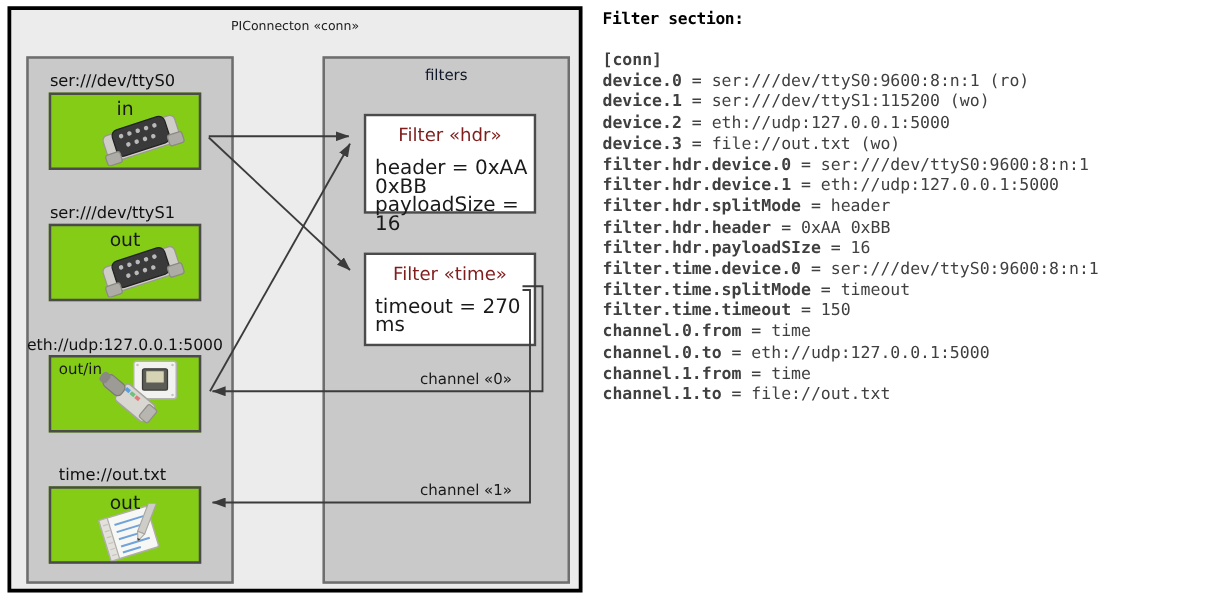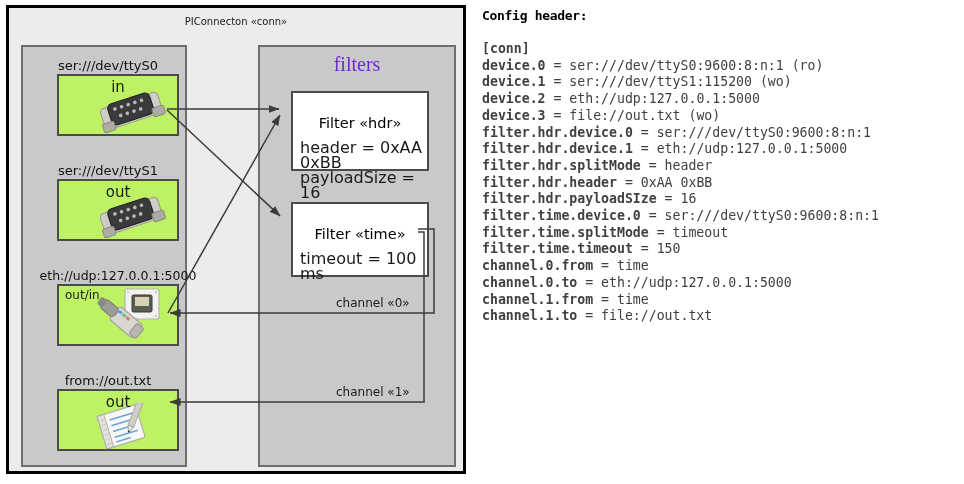--- a/index.html
+++ b/index.html
@@ -11,44 +11,44 @@
   #outer-box{position:absolute;left:6px;top:5px;width:460px;height:469px;
              background:#ececec;border:3px solid #000;box-sizing:border-box;}
   #component-title{position:absolute;left:0;top:8px;width:100%;text-align:center;
              font-size:10px;color:#1a1a1a;}
 
   
   .panel{position:absolute;background:#c9c9c9;border:2px solid #6e6e6e;box-sizing:border-box;}
   #devices-panel{left:12px;top:37px;width:166px;height:422px;}
   #filters-panel{left:249px;top:37px;width:198px;height:422px;}
   #filters-title{position:absolute;left:0;top:6px;width:100%;text-align:center;
-             font-size:20px;color:#6d28d9;font-family:Liberation Serif, serif;}
-
-  
-  .device{position:absolute;left:34px;width:102px;}
+             font-size:12px;color:#0f172a;}
+
+  
+  .device{position:absolute;left:16px;width:102px;}
   .device-label{font-size:13px;color:#111;text-align:center;white-space:nowrap;
              line-height:16px;}
   .device-label.wide{margin-left:-22px;width:166px;text-align:center;font-size:12.5px;}
-  .device-box{position:relative;width:122px;height:62px;background:#bef264;
+  .device-box{position:relative;width:122px;height:62px;background:#84cc16;
              border:2px solid #4b4b4b;box-sizing:border-box;overflow:hidden;}
   .device-io{position:absolute;top:2px;left:0;width:100%;text-align:center;
              font-size:15px;color:#1a1a1a;z-index:3;}
   .device-io.left{text-align:left;left:6px;width:auto;font-size:12px;}
 
   
   .icon-wrap{position:absolute;bottom:1px;right:10px;width:72px;height:46px;}
   .icon-wrap.eth{bottom:0px;right:6px;width:80px;height:56px;}
   .icon-wrap.file{bottom:0px;right:22px;width:62px;height:46px;}
 
   
   .filter-box{position:absolute;background:#fff;border:2px solid #4b4b4b;
              box-sizing:border-box;}
   #filter-hdr{left:31px;top:44px;width:138px;height:80px;}
   #filter-time{left:31px;top:155px;width:138px;height:75px;}
-  .filter-title{text-align:center;font-size:14.5px;color:#000000;margin-top:22px;}
+  .filter-title{text-align:center;font-size:14.5px;color:#7f1d1d;margin-top:8px;}
   .filter-props{margin:9px 0 0 7px;font-size:16px;color:#1a1a1a;line-height:15px;}
 
   
   .channel-label{position:absolute;font-size:12px;color:#1a1a1a;white-space:nowrap;}
   #channel0-label{left:327px;top:288px;}
   #channel1-label{left:327px;top:377px;}
 
   
   #connectors{position:absolute;left:0;top:0;width:964px;height:484px;
               pointer-events:none;}
@@ -149,21 +149,21 @@
               <rect x="32" y="28" width="4" height="3" fill="#e07b7b"></rect>
               <rect x="4" y="28" width="18" height="11" rx="4" fill="#9d9b96" stroke="#7d7b76" stroke-width="1"></rect>
               <rect x="0" y="29" width="7" height="9" rx="3" fill="#8a8883"></rect>
             </g>
           </svg>
         </span>
       </div>
     </div>
 
     <div class="device" style="top:326px;">
-      <div class="device-label">from://out.txt</div>
+      <div class="device-label">time://out.txt</div>
       <div class="device-box">
         <span class="device-io">out</span>
         <span class="icon-wrap file">
           <svg viewBox="0 0 62 46" width="62" height="46">
             <g transform="rotate(-17 31 23)">
               <rect x="8" y="6" width="40" height="34" rx="2" fill="#f7f7f5" stroke="#b0aea8" stroke-width="1.2"></rect>
               <rect x="8" y="6" width="7" height="34" fill="#e3e1db" stroke="#b0aea8" stroke-width="1"></rect>
               <g stroke="#c7c5bf" stroke-width="1">
                 <line x1="10" y1="11" x2="14" y2="11"></line>
                   <line x1="10" y1="16" x2="14" y2="16"></line>
@@ -199,21 +199,21 @@
       <div class="filter-title">Filter «hdr»</div>
       <div class="filter-props">
         <div>header = 0xAA 0xBB</div>
         <div>payloadSize = 16</div>
       </div>
     </div>
 
     <div class="filter-box" id="filter-time">
       <div class="filter-title">Filter «time»</div>
       <div class="filter-props">
-        <div>timeout = 100 ms</div>
+        <div>timeout = 270 ms</div>
       </div>
     </div>
   </div>
 
   <div class="channel-label" id="channel0-label">channel «0»</div>
   <div class="channel-label" id="channel1-label">channel «1»</div>
 </div>
 
 <svg id="connectors">
   <defs>
@@ -233,15 +233,15 @@
 
     <path d="M418,232 L424,232 L424,402 L170,402"></path>
   </g>
 
   <g stroke="#6e6e6e" stroke-width="1.4" fill="none">
     <path d="M194,313 L194,402" opacity="0"></path>
   </g>
 </svg>
 
 <div id="config-pane">
-  <div id="config-heading">Config header:</div>
+  <div id="config-heading">Filter section:</div>
   <div id="config-body"><div class="cfg-line"><span class="k">[conn]</span><span class="v"></span></div><div class="cfg-line"><span class="k">device.0</span><span class="v"> = ser:///dev/ttyS0:9600:8:n:1 (ro)</span></div><div class="cfg-line"><span class="k">device.1</span><span class="v"> = ser:///dev/ttyS1:115200 (wo)</span></div><div class="cfg-line"><span class="k">device.2</span><span class="v"> = eth://udp:127.0.0.1:5000</span></div><div class="cfg-line"><span class="k">device.3</span><span class="v"> = file://out.txt (wo)</span></div><div class="cfg-line"><span class="k">filter.hdr.device.0</span><span class="v"> = ser:///dev/ttyS0:9600:8:n:1</span></div><div class="cfg-line"><span class="k">filter.hdr.device.1</span><span class="v"> = eth://udp:127.0.0.1:5000</span></div><div class="cfg-line"><span class="k">filter.hdr.splitMode</span><span class="v"> = header</span></div><div class="cfg-line"><span class="k">filter.hdr.header</span><span class="v"> = 0xAA 0xBB</span></div><div class="cfg-line"><span class="k">filter.hdr.payloadSIze</span><span class="v"> = 16</span></div><div class="cfg-line"><span class="k">filter.time.device.0</span><span class="v"> = ser:///dev/ttyS0:9600:8:n:1</span></div><div class="cfg-line"><span class="k">filter.time.splitMode</span><span class="v"> = timeout</span></div><div class="cfg-line"><span class="k">filter.time.timeout</span><span class="v"> = 150</span></div><div class="cfg-line"><span class="k">channel.0.from</span><span class="v"> = time</span></div><div class="cfg-line"><span class="k">channel.0.to</span><span class="v"> = eth://udp:127.0.0.1:5000</span></div><div class="cfg-line"><span class="k">channel.1.from</span><span class="v"> = time</span></div><div class="cfg-line"><span class="k">channel.1.to</span><span class="v"> = file://out.txt</span></div></div>
 </div>
 
 </body></html>

